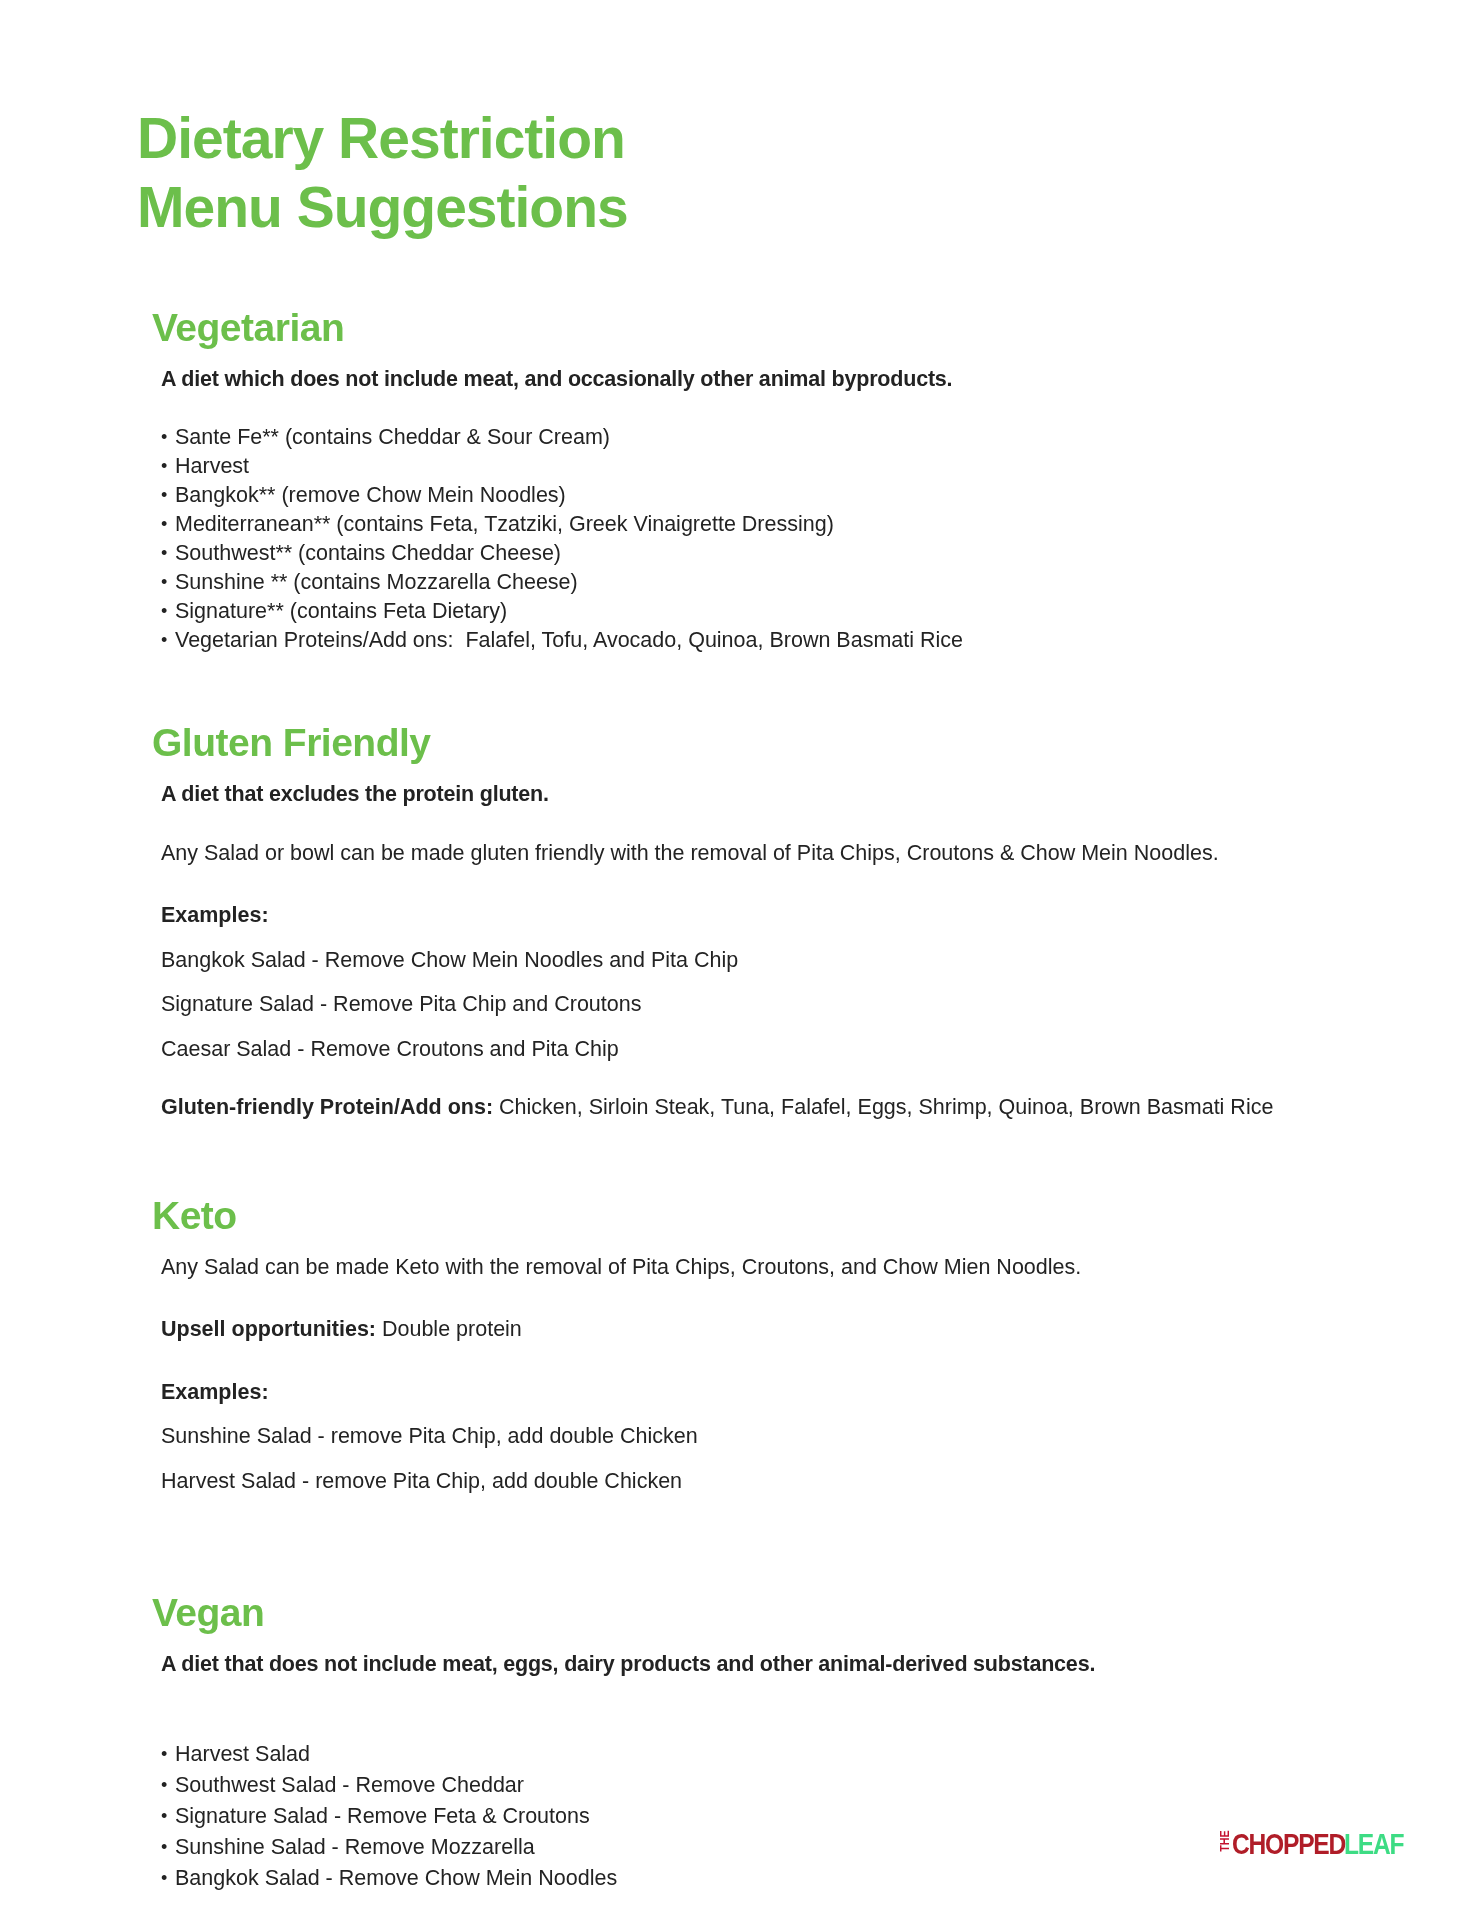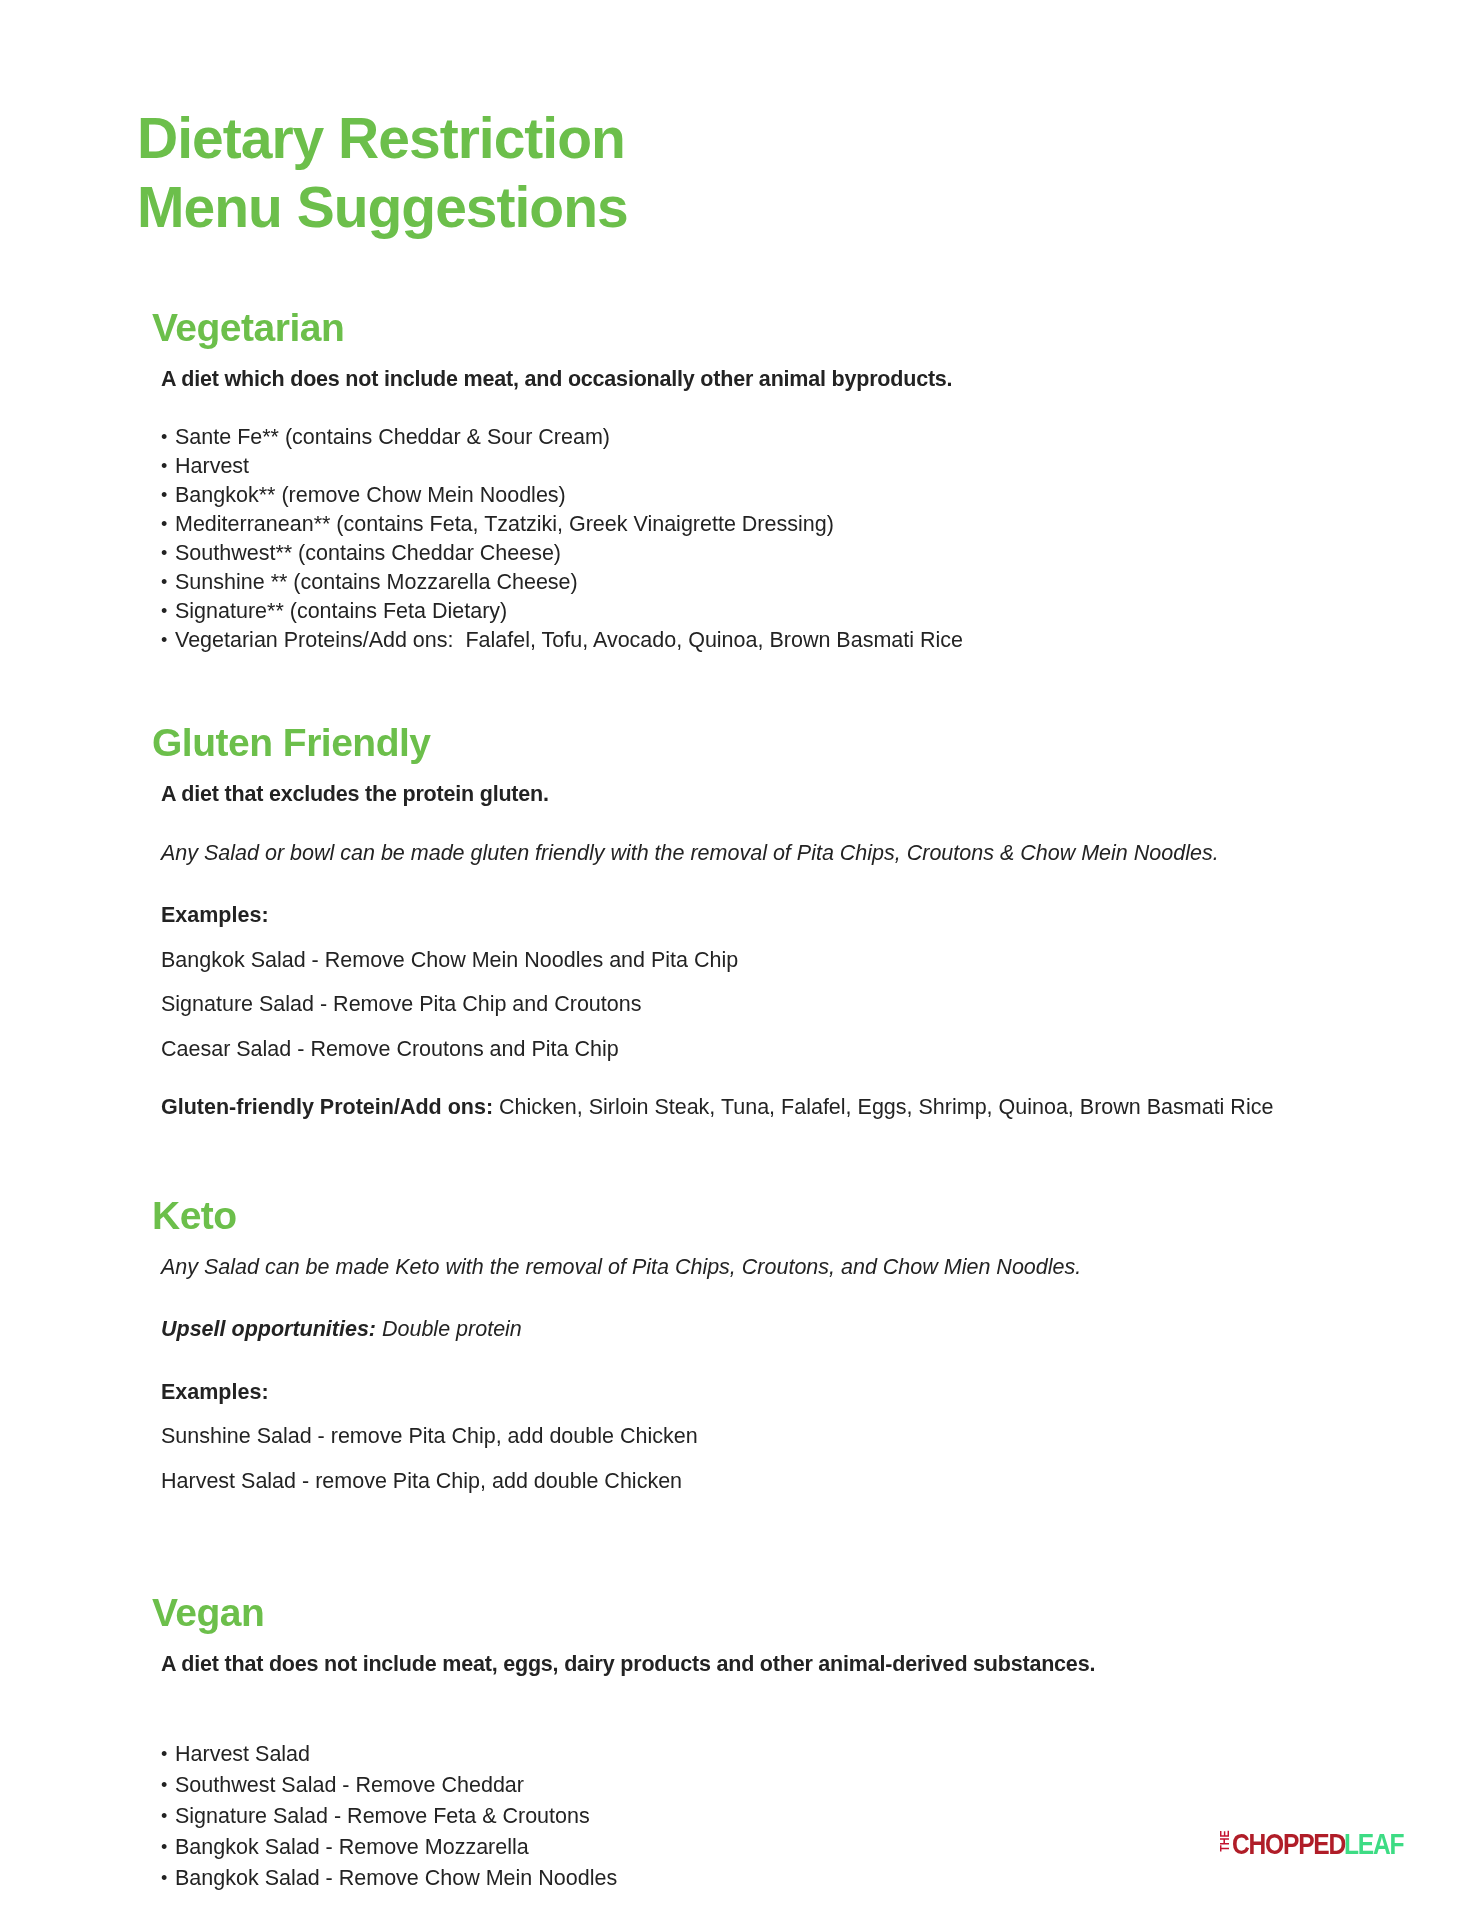--- a/index.html
+++ b/index.html
@@ -35,21 +35,21 @@
     color: #6cbf4b;
     margin: 0 0 15px 0;
   }
   .section { margin-bottom: 0; }
   .section-body {
     padding-left: 9px;
     font-size: 21.5px;
     line-height: 28.5px;
   }
   .intro { font-weight: bold; margin-bottom: 30px; letter-spacing: -0.2px; }
-  .para { margin-bottom: 34px; font-style: italic; }
+  .para { margin-bottom: 34px; }
   .label-bold { font-weight: bold; }
   .examples { margin-bottom: 30px; }
   .examples .line { white-space: pre-wrap; margin-top: 16px; }
   ul.plain-list { list-style: none; }
   ul.plain-list li {
     position: relative;
     padding-left: 14px;
     white-space: pre-wrap;
   }
   ul.plain-list li::before {
@@ -161,21 +161,21 @@
 
     <div class="section">
       <h2 class="section-heading">Vegan</h2>
       <div class="section-body">
         <p class="intro">A diet that does not include meat, eggs, dairy products and other animal-derived substances.</p>
         <div class="gap-veg-list"></div>
         <ul class="plain-list vegan-list">
           <li>Harvest Salad</li>
           <li>Southwest Salad - Remove Cheddar</li>
           <li>Signature Salad - Remove Feta &amp; Croutons</li>
-          <li>Bangkok Salad - Remove Mozzarella</li>
+          <li>Sunshine Salad - Remove Mozzarella</li>
           <li>Bangkok Salad - Remove Chow Mein Noodles</li>
         </ul>
       </div>
     </div>
 
   </div>
 
   <div class="logo">
     <span class="logo-the">THE</span>
     <span class="logo-chopped">CHOPPED</span>

